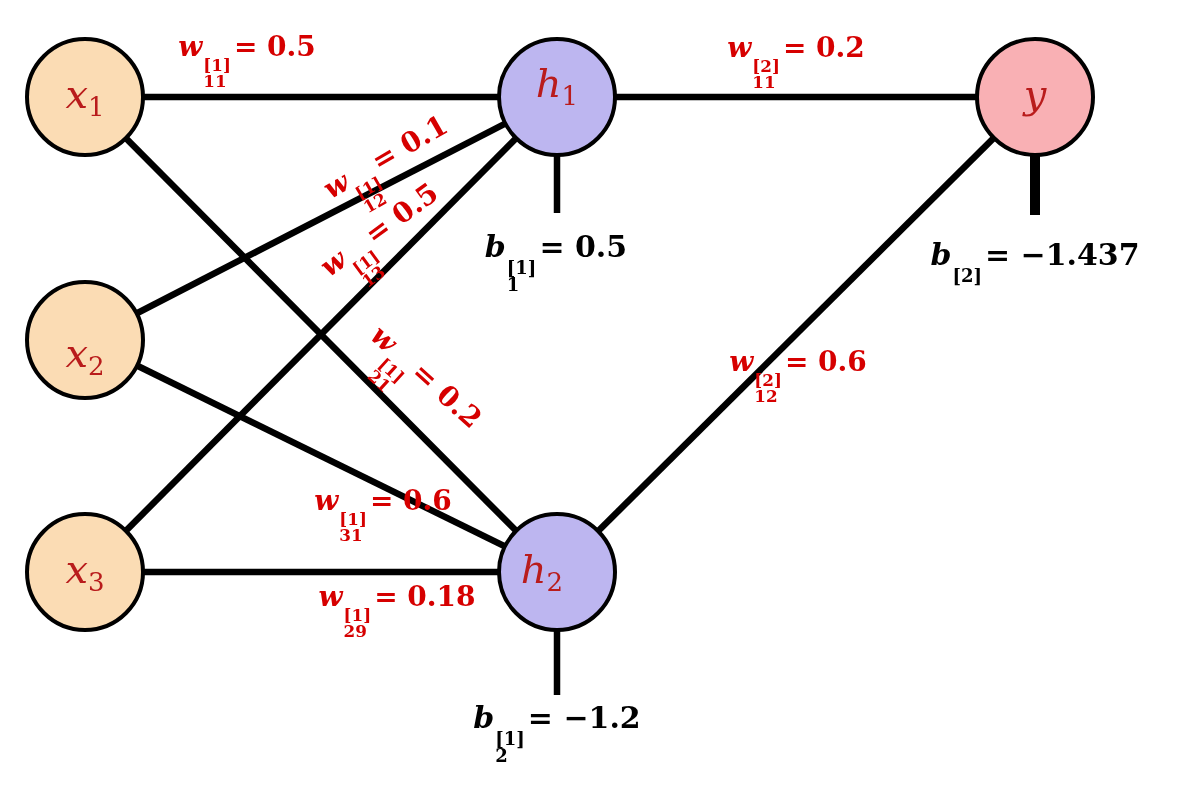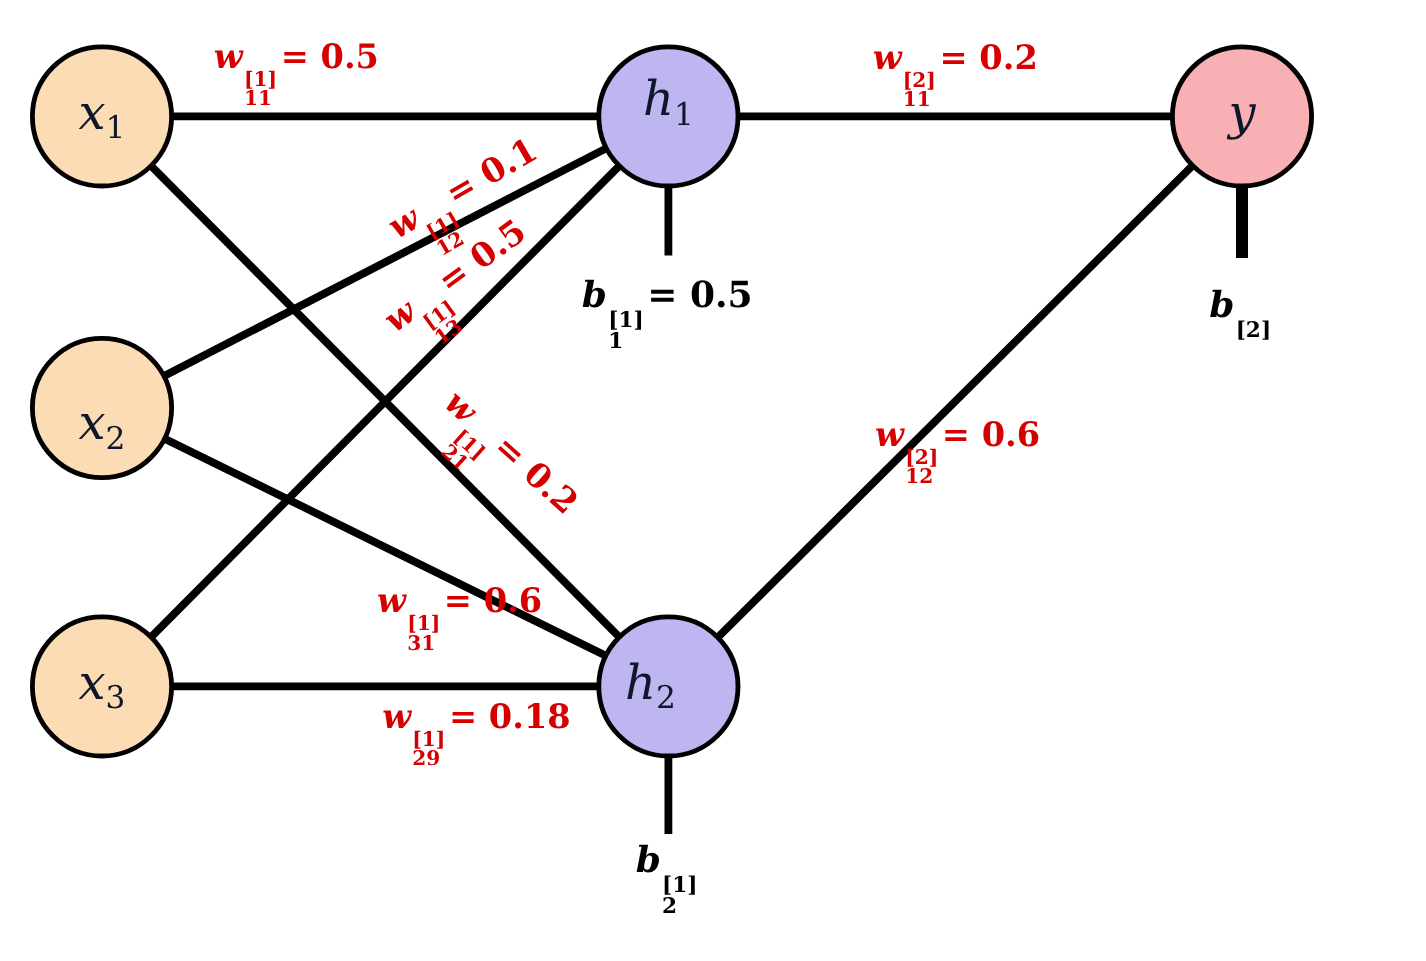--- a/index.html
+++ b/index.html
@@ -21,21 +21,21 @@
   .base{font-style:italic;}
   .ss{
     display:inline-flex;flex-direction:column;align-items:flex-start;
     line-height:0.95;vertical-align:-0.55em;margin:0 3px 0 1px;
   }
   .ss span{font-size:0.6em;font-style:normal;}
   .val{font-style:normal;}
   
   .nlab{
     position:absolute;transform:translate(-50%,-50%);
-    font-size:40px;color:#0f172a;white-space:nowrap;line-height:1;text-align:right;
+    font-size:40px;color:#b91c1c;white-space:nowrap;line-height:1;text-align:right;
   }
   .nlab .base{font-style:italic;}
   .nlab .nsub{font-size:0.65em;vertical-align:-0.3em;font-style:normal;}
 </style>
 </head>
 <body>
 
 <div class="stage">
 
   <svg width="1188" height="801" viewBox="0 0 1188 801">
@@ -109,20 +109,20 @@
       </span><span class="val">= 0.6</span></div>
 
   <div class="lab black" style="left:556px;top:262px;"><span class="base">b</span><span class="ss">
         <span>[1]</span>
         <span>1</span>
       </span><span class="val">= 0.5</span></div>
 
   <div class="lab black" style="left:557px;top:733px;"><span class="base">b</span><span class="ss">
         <span>[1]</span>
         <span>2</span>
-      </span></div>
+      </span><span class="val">= −1.2</span></div>
 
   <div class="lab black" style="left:1035px;top:262px;"><span class="base">b</span><span class="ss">
         <span>[2]</span>
         <span></span>
-      </span></div>
+      </span><span class="val">= −1.437</span></div>
 
 </div>
 
 </body></html>

